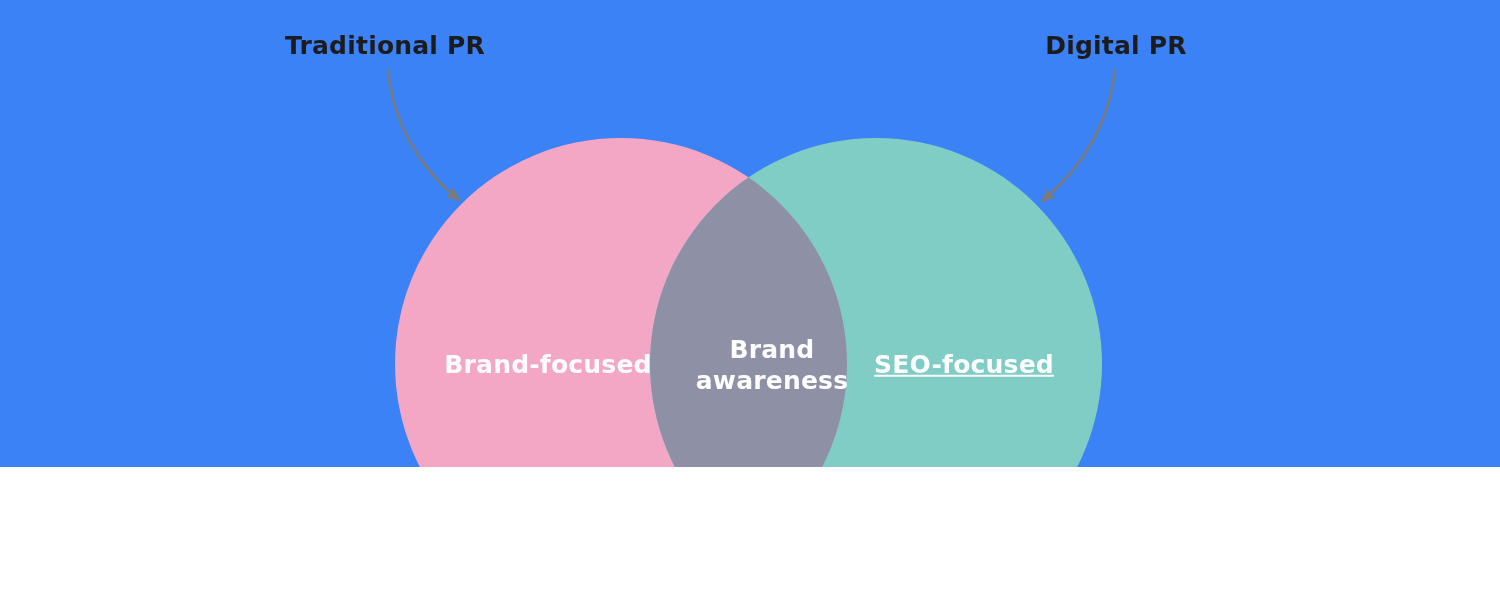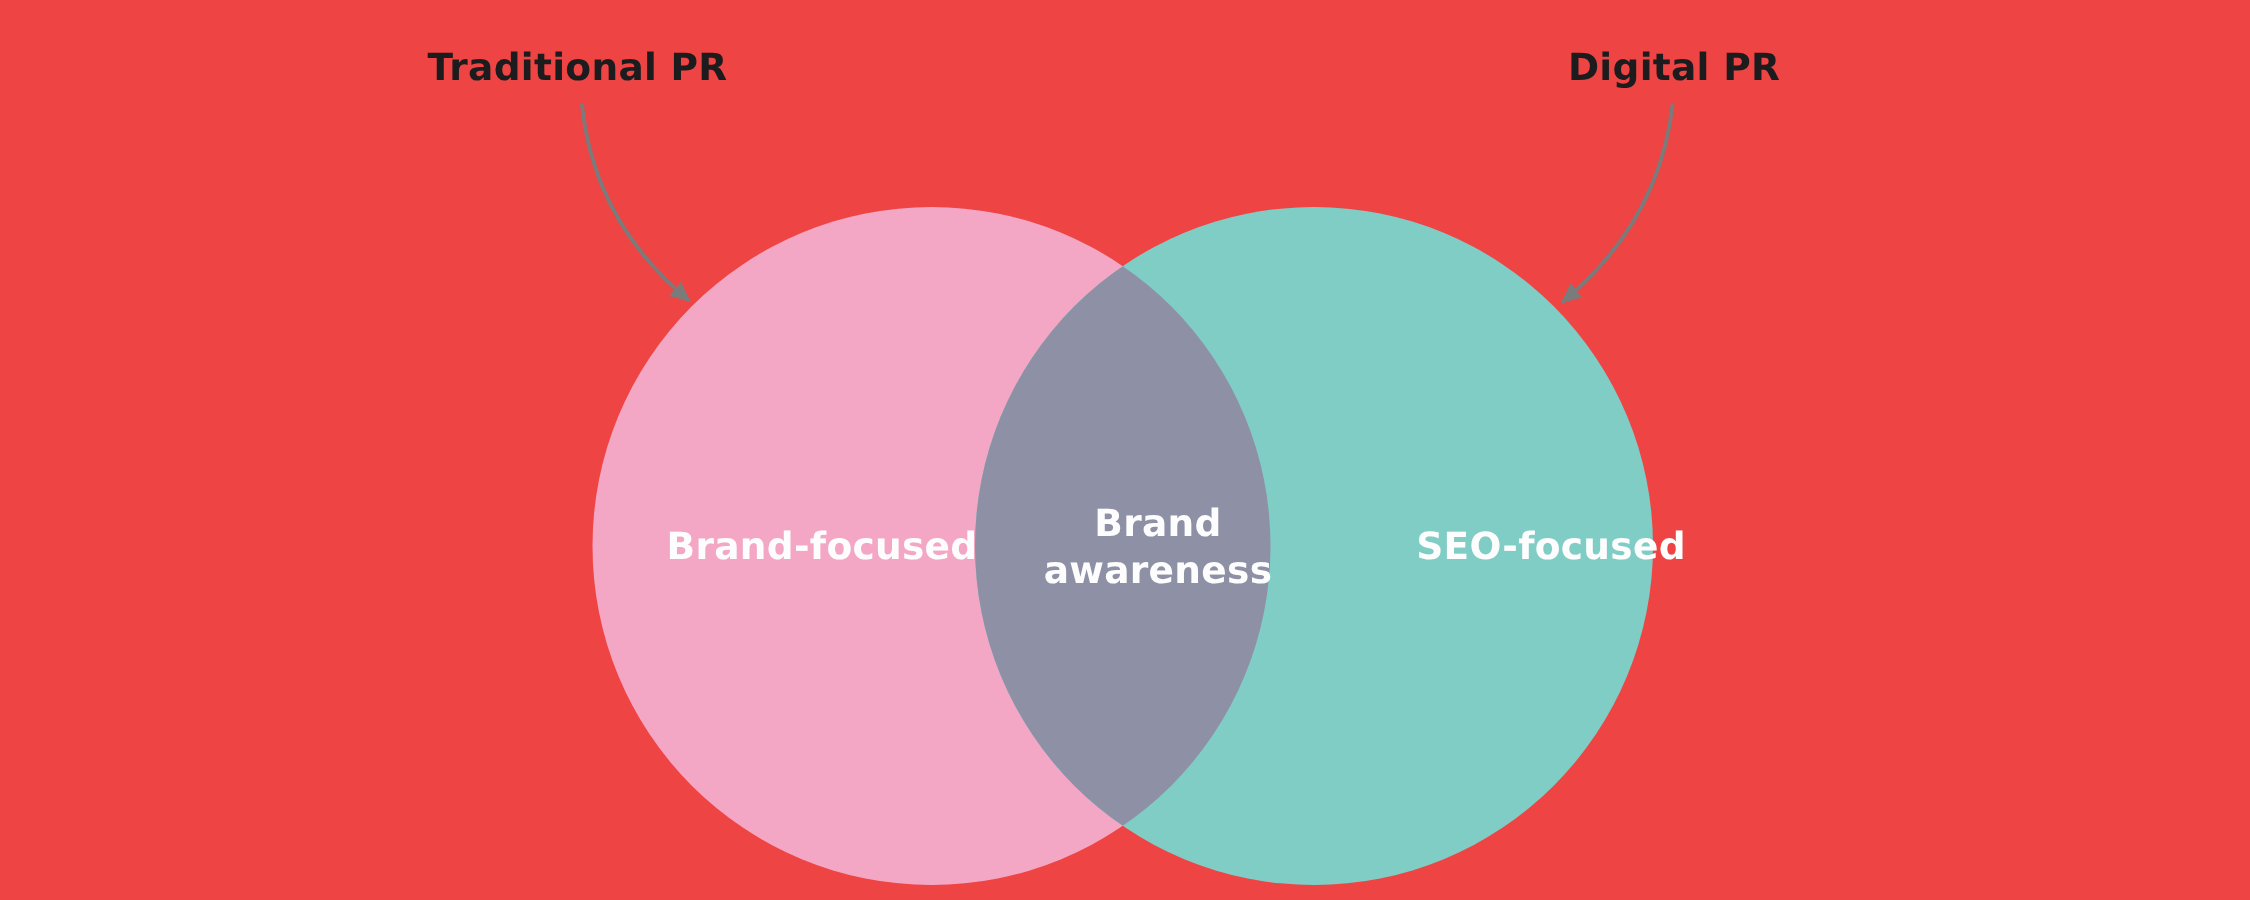--- a/index.html
+++ b/index.html
@@ -4,22 +4,22 @@
 <style>
   html, body {
     margin: 0;
     padding: 0;
     background: #ffffff;
     font-family: "DejaVu Sans", "Liberation Sans", sans-serif;
   }
   .canvas {
     position: relative;
     width: 1500px;
-    height: 600px;
-    background: #ef4444;
+    height: 467px;
+    background: #3b82f6;
     overflow: hidden;
   }
   .venn-svg {
     position: absolute;
     left: 0;
     top: 0;
   }
   .top-label {
     position: absolute;
     transform: translate(-50%, -50%);
@@ -38,21 +38,21 @@
     font-weight: 700;
     line-height: 1.22;
     letter-spacing: 0.2px;
     white-space: nowrap;
   }
   .circle-label span { display: block; margin-left: 40px; }
   .label-traditional { left: 385px; top: 45px; }
   .label-digital     { left: 1116px; top: 45px; text-align: center; }
   .text-left   { left: 528px; top: 365px; }
   .text-middle { left: 752px; top: 365px; }
-  .text-right  { left: 1014px; top: 365px; }
+  .text-right  { left: 944px; top: 365px; text-decoration: underline; }
 </style>
 </head>
 <body>
 
 <div class="canvas">
 
   <svg class="venn-svg" width="1500" height="600" viewBox="0 0 1500 600">
     <defs>
       <clipPath id="clip-left-circle">
         <circle cx="621" cy="364" r="226"></circle>

